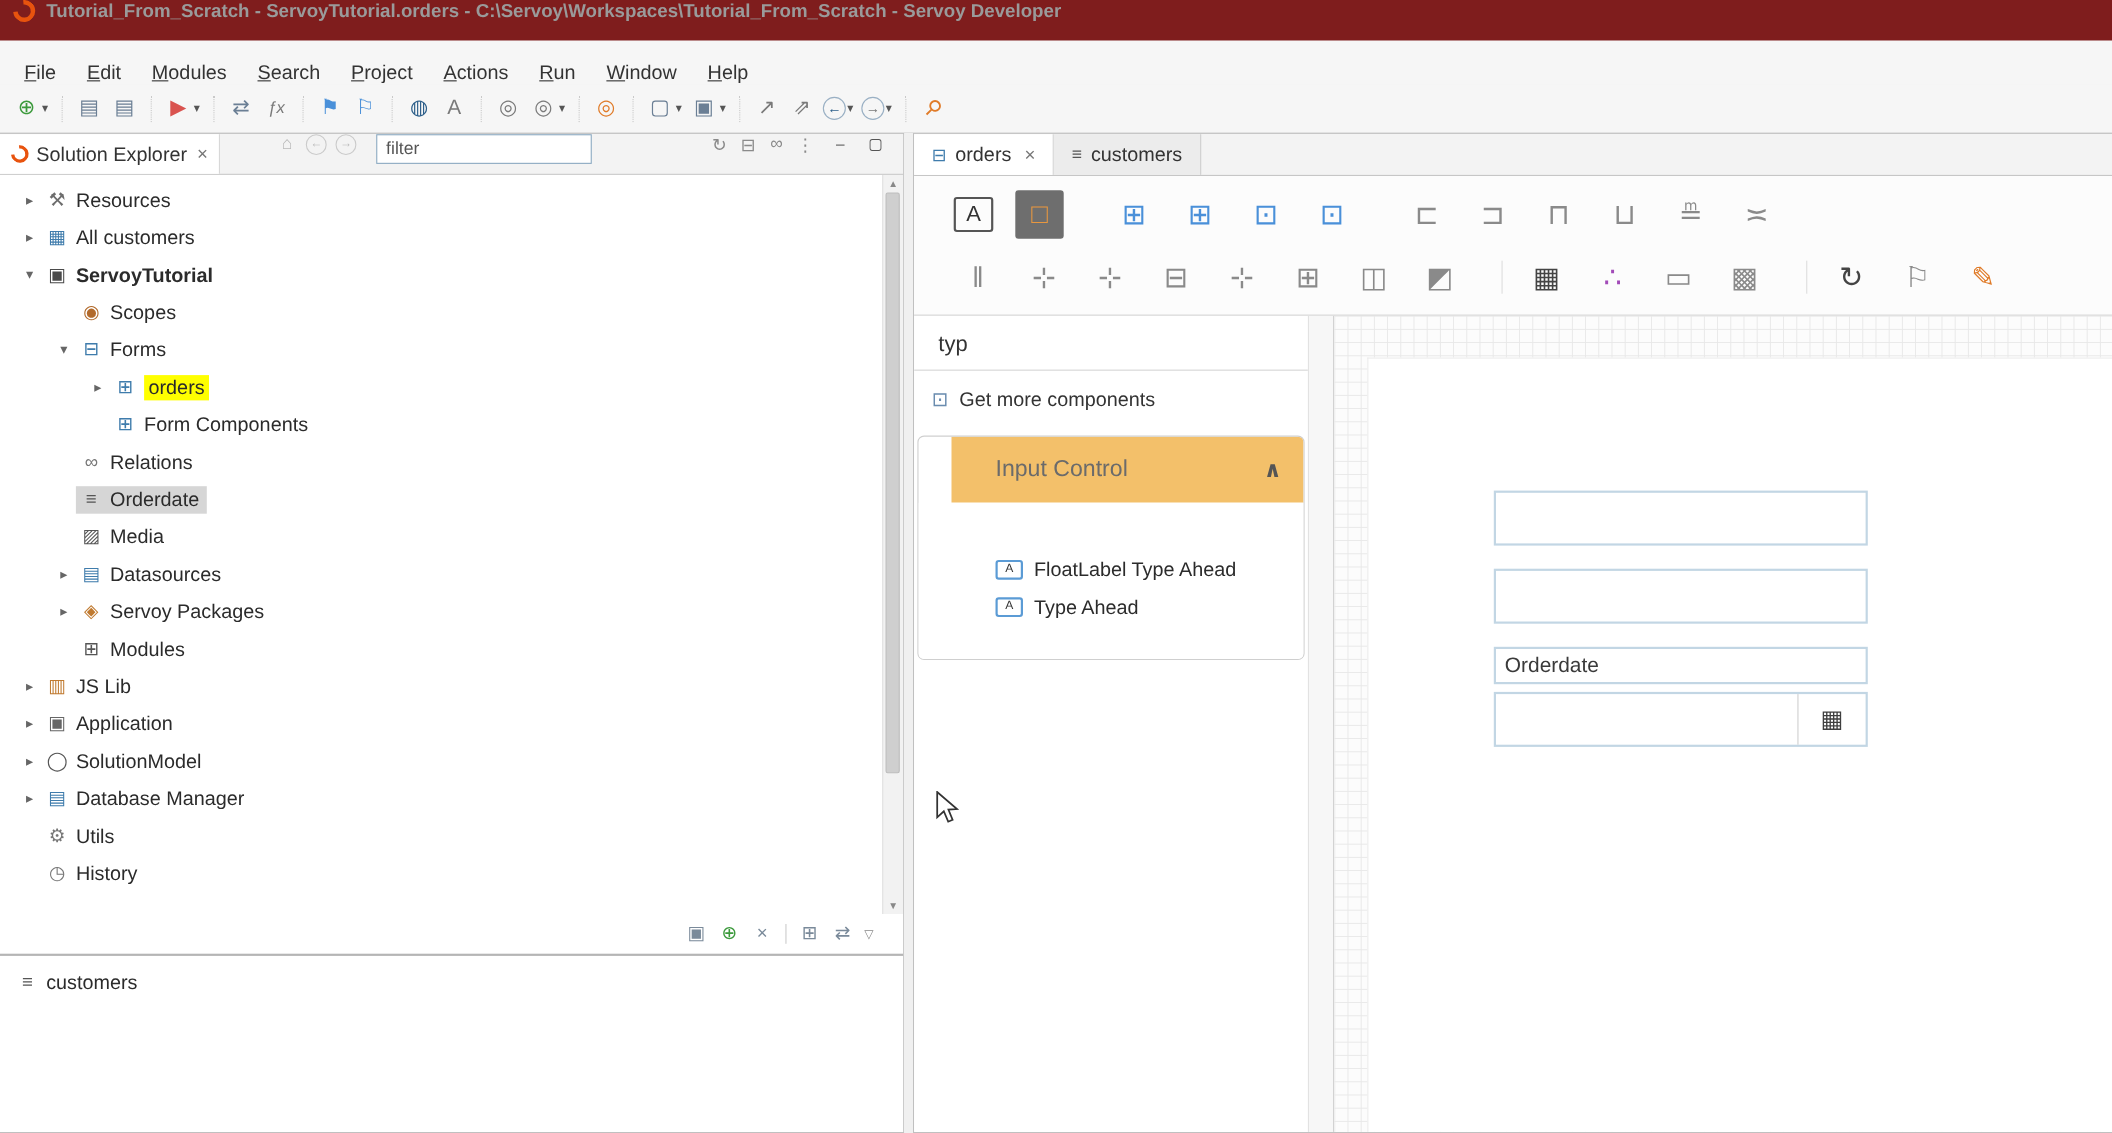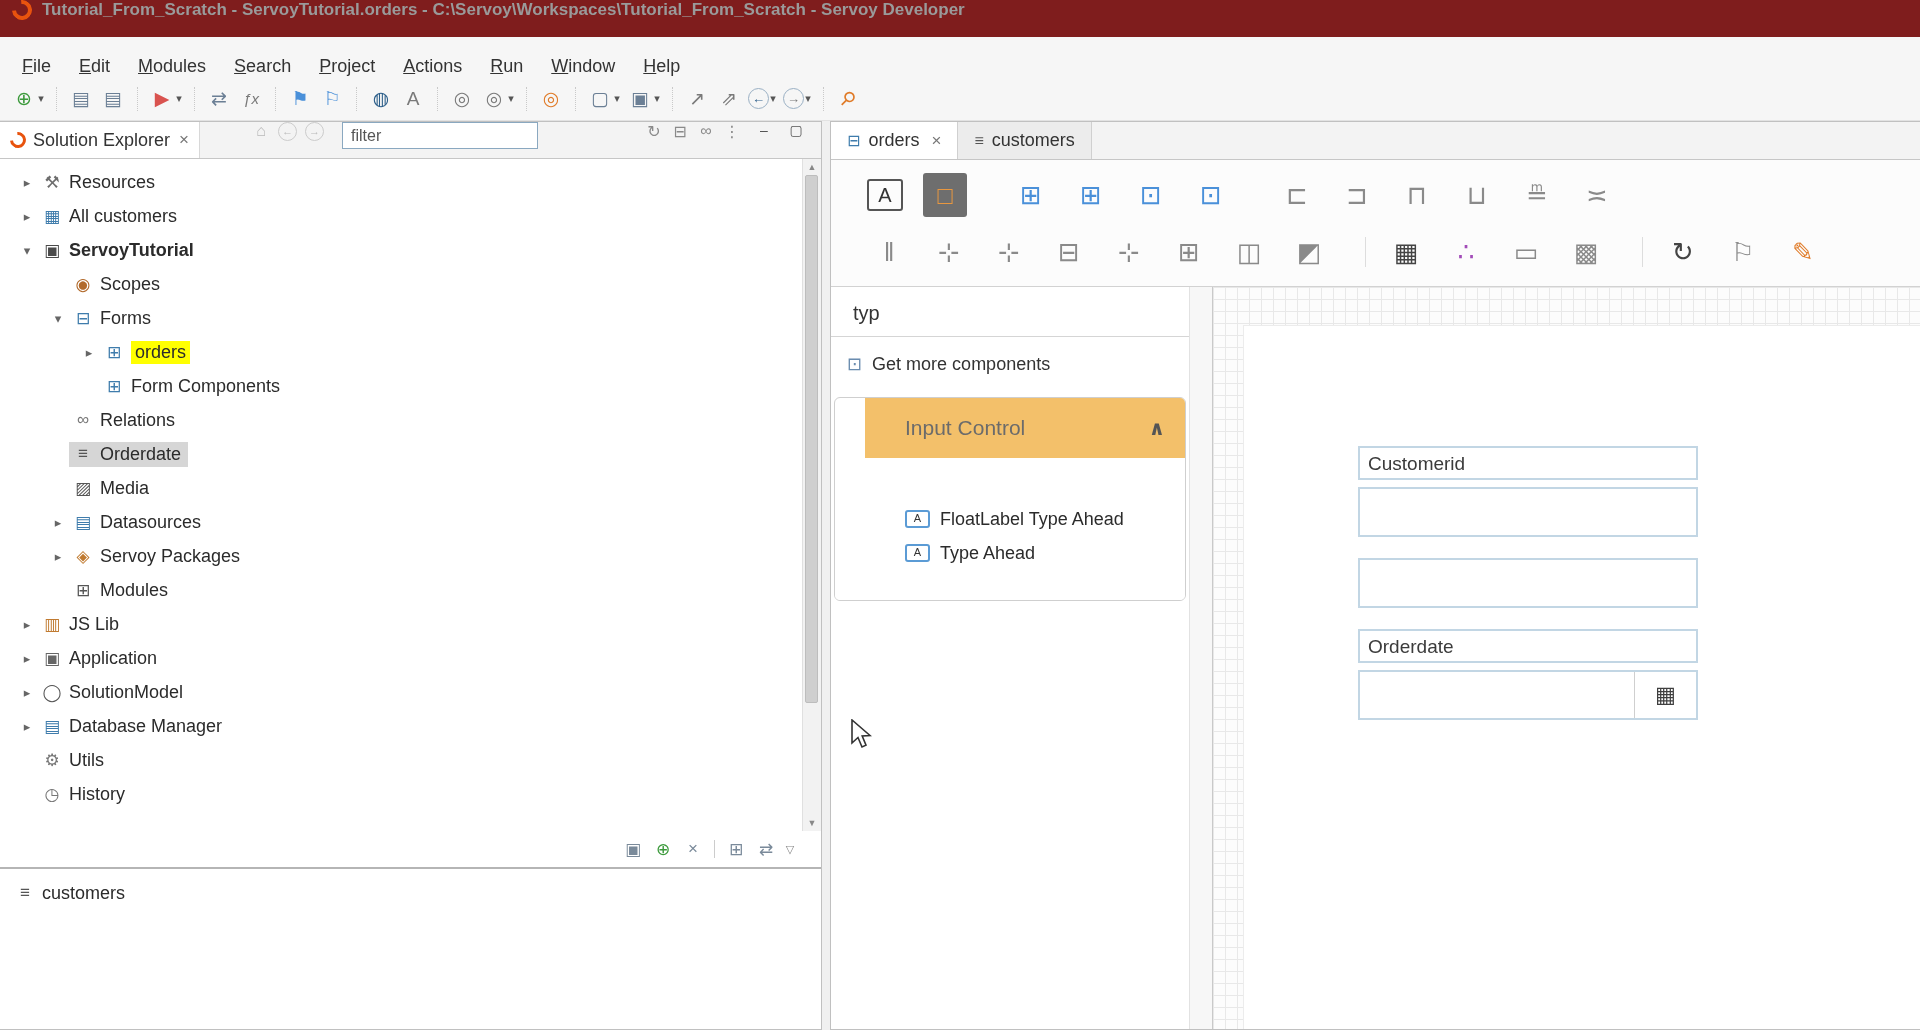--- a/index.html
+++ b/index.html
@@ -589,21 +589,20 @@
           </div>
         </div>
 
         <div class="pal-scroll"></div>
 
         <div class="canvas">
           <div class="form-surface">
             <div class="fields">
 
                 <div class="fgroup">
-                  <div class="flabel">Customerid</div>
                   <div class="finput">
                     
                   </div>
                 </div>
 
                 <div class="fgroup">
                   <div class="finput">
                     
                   </div>
                 </div>

